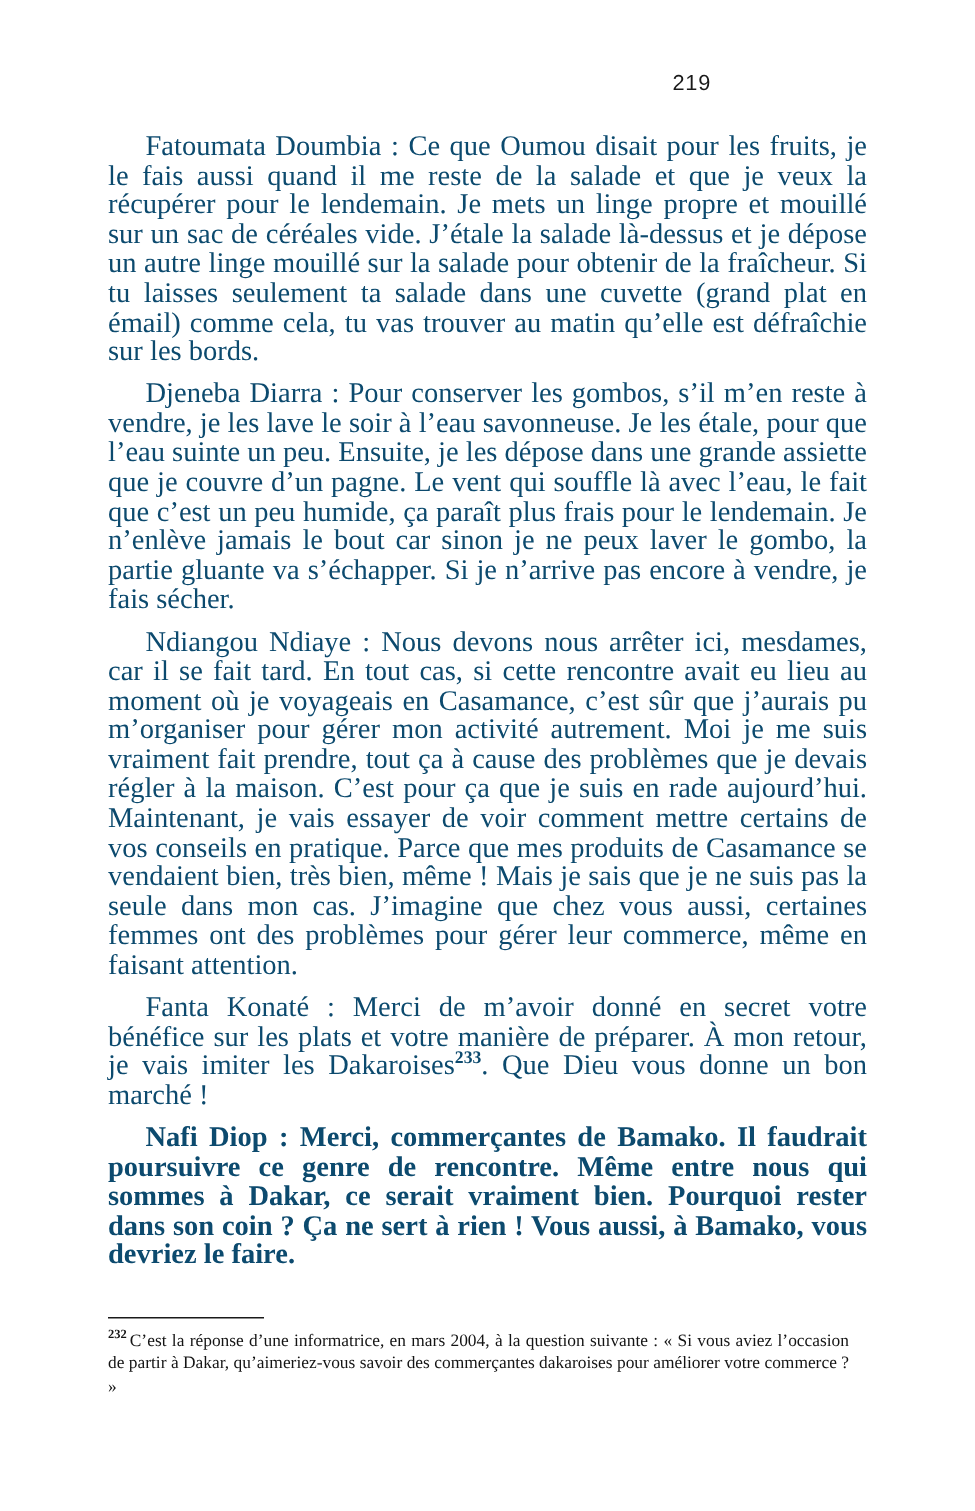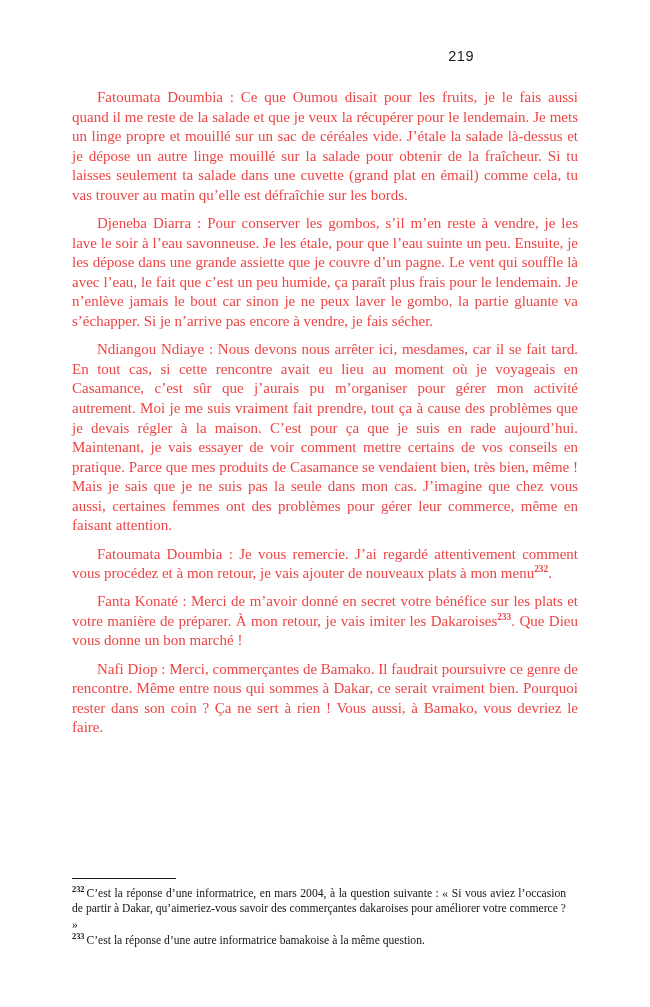--- a/index.html
+++ b/index.html
@@ -36,27 +36,28 @@
   .content {
     position: absolute;
     left: 72px;
     top: 88px;
     width: 506px;
   }
   p.para {
     margin: 0 0 8.5px 0;
     text-indent: 25px;
     text-align: justify;
-    font-size: 15px;
+    font-size: 19px;
     line-height: 19.6px;
-    color: #ef4444;
+    color: #0c4a6e;
     -webkit-font-smoothing: antialiased;
   }
   p.para:last-child {
     margin-bottom: 0;
+    font-weight: bold;
   }
   .speaker {
     white-space: nowrap;
   }
   i, .ital {
     font-style: italic;
   }
   sup {
     font-size: 0.62em;
     vertical-align: super;
@@ -99,29 +100,27 @@
 
     <p class="para"><span class="speaker">Fatoumata Doumbia : </span><span>Ce que Oumou disait pour les fruits, je le fais aussi quand il me reste de la salade et que je veux la récupérer pour le lendemain. Je mets un linge propre et mouillé sur un sac de céréales vide. J’étale la salade là-dessus et je dépose un autre linge mouillé sur la salade pour obtenir de la fraîcheur. Si tu laisses seulement ta salade dans une cuvette (grand plat en émail) comme cela, tu vas trouver au matin qu’elle est défraîchie sur les bords.</span></p>
 
     <p class="para"><span class="speaker">Djeneba Diarra : </span><span>Pour conserver les gombos, s’il m’en reste à vendre, je les lave le soir à l’eau savonneuse. Je les étale, pour que l’eau suinte un peu. Ensuite, je les dépose dans une grande assiette que je couvre d’un pagne. Le vent qui souffle là avec l’eau, le fait que c’est un peu humide, ça paraît plus frais pour le lendemain. Je n’enlève jamais le bout car sinon je ne peux laver le gombo, la partie gluante va s’échapper. Si je n’arrive pas encore à vendre, je fais sécher.</span></p>
 
 
 
     <p class="para"><span class="speaker">Ndiangou Ndiaye : </span><span>Nous devons nous arrêter ici, mesdames, car il se fait tard. En tout cas, si cette rencontre avait eu lieu au moment où je voyageais en Casamance, c’est sûr que j’aurais pu m’organiser pour gérer mon activité autrement. Moi je me suis vraiment fait prendre, tout ça à cause des problèmes que je devais régler à la maison. C’est pour ça que je suis en rade aujourd’hui. Maintenant, je vais essayer de voir comment mettre certains de vos conseils en pratique. Parce que mes produits de Casamance se vendaient bien, très bien, même ! Mais je sais que je ne suis pas la seule dans mon cas. J’imagine que chez vous aussi, certaines femmes ont des problèmes pour gérer leur commerce, même en faisant attention.</span></p>
 
 
-    <p class="para"><span class="speaker">Fatoumata Doumbia : </span><span>Je vous remercie. J’ai regardé attentivement comment vous procédez et à mon retour, je vais ajouter de nouveaux plats à mon menu</span><sup>232</sup><span>.</span></p>
 
     <p class="para"><span class="speaker">Fanta Konaté : </span><span>Merci de m’avoir donné en secret votre bénéfice sur les plats et votre manière de préparer. À mon retour, je vais imiter les Dakaroises</span><sup>233</sup><span>. Que Dieu vous donne un bon marché !</span></p>
 
     <p class="para"><span class="speaker">Nafi Diop : </span><span>Merci, commerçantes de Bamako. Il faudrait poursuivre ce genre de rencontre. Même entre nous qui sommes à Dakar, ce serait vraiment bien. Pourquoi rester dans son coin ? Ça ne sert à rien ! Vous aussi, à Bamako, vous devriez le faire.</span></p>
 
   </div>
 
   <div class="footnotes">
     <div class="fn-rule"></div>
 
     <p class="footnote"><sup>232</sup><span>C’est la réponse d’une informatrice, en mars 2004, à la question suivante : « Si vous aviez l’occasion de partir à Dakar, qu’aimeriez-vous savoir des commerçantes dakaroises pour améliorer votre commerce ? »</span></p>
 
-    <p class="footnote"><sup>233</sup><span>C’est la réponse d’une autre informatrice bamakoise à la même question.</span></p>
   </div>
 
 </div>
 
 </body></html>

